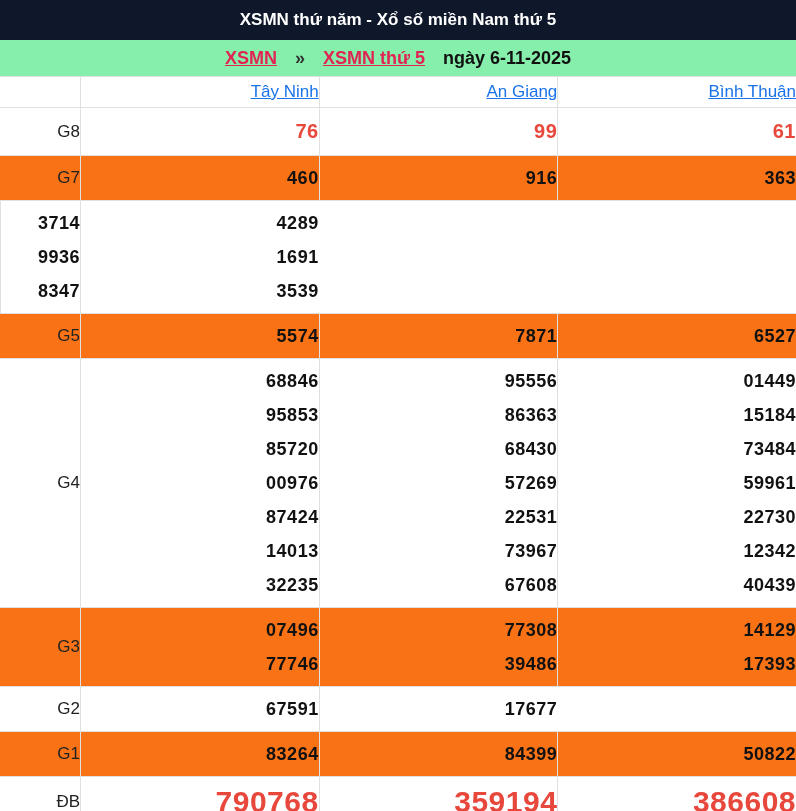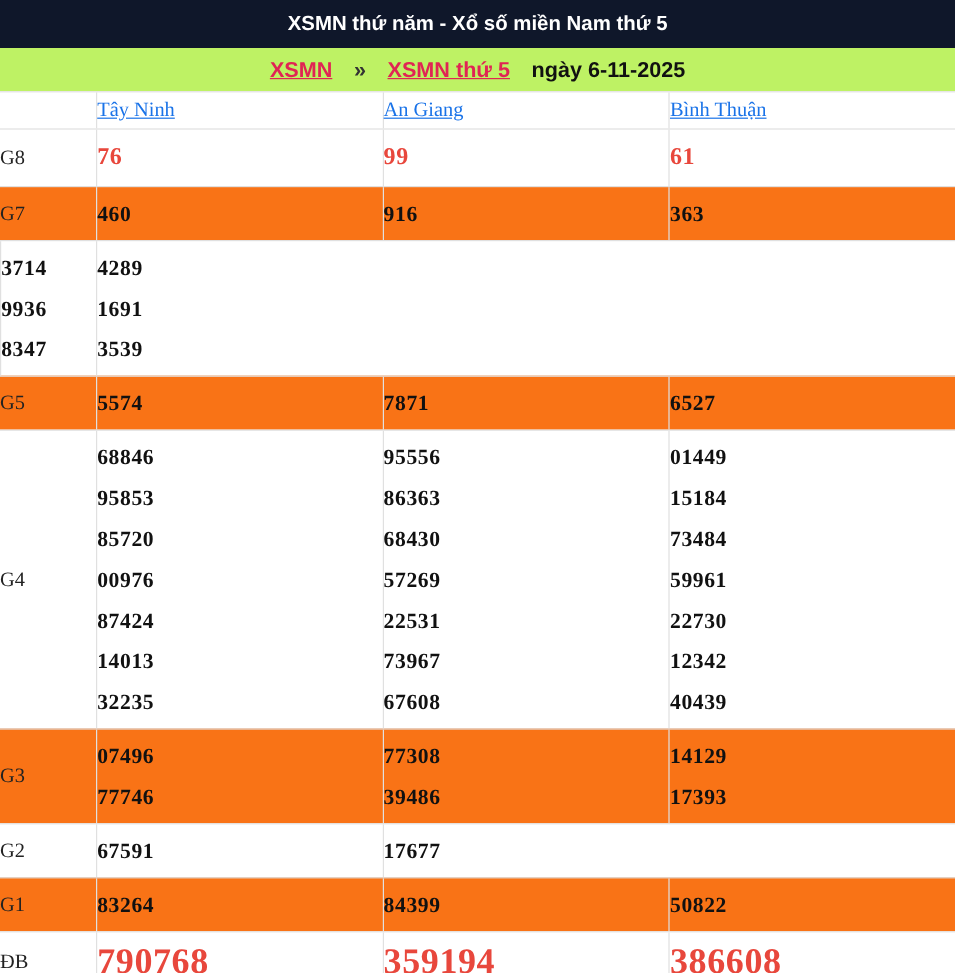--- a/index.html
+++ b/index.html
@@ -19,21 +19,21 @@
   }
   .titlebar .title {
     color: #ffffff;
     font-size: 17px;
     font-weight: 700;
   }
 
   
   .breadcrumb {
     height: 36px;
-    background: #bef264;
+    background: #86efac;
     display: flex;
     align-items: center;
     justify-content: center;
     gap: 18px;
     font-size: 18px;
     font-weight: 700;
   }
   .breadcrumb a.crumb-link {
     color: #E02454;
     text-decoration: underline;
@@ -55,24 +55,23 @@
     color: #1A73E8;
     font-size: 17px;
     font-weight: 400;
     text-decoration: underline;
     cursor: pointer;
   }
 
   .cell {
     display: flex;
     flex-direction: column;
-    align-items: flex-start;
+    align-items: flex-end;
     justify-content: center;
     text-align: center;
-    font-family: Liberation Serif, serif;
   }
   .value-cell, .thead .cell + .cell { border-left: 1px solid #E0E0E0; }
 
   .label-cell {
     font-size: 17px;
     font-weight: 400;
     color: #222;
   }
 
   .trow .cell { padding: 5px 0; }

